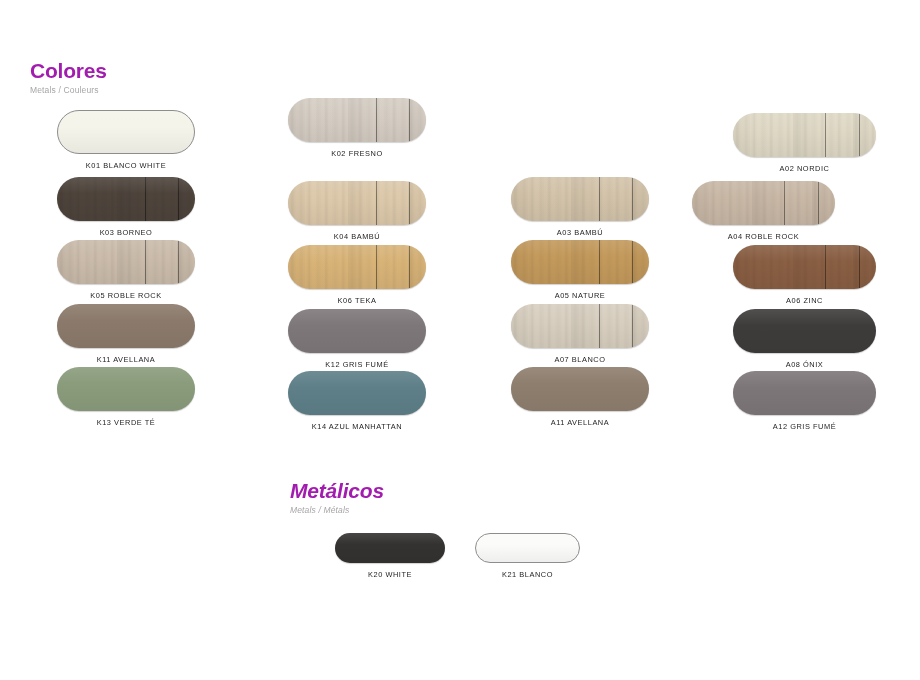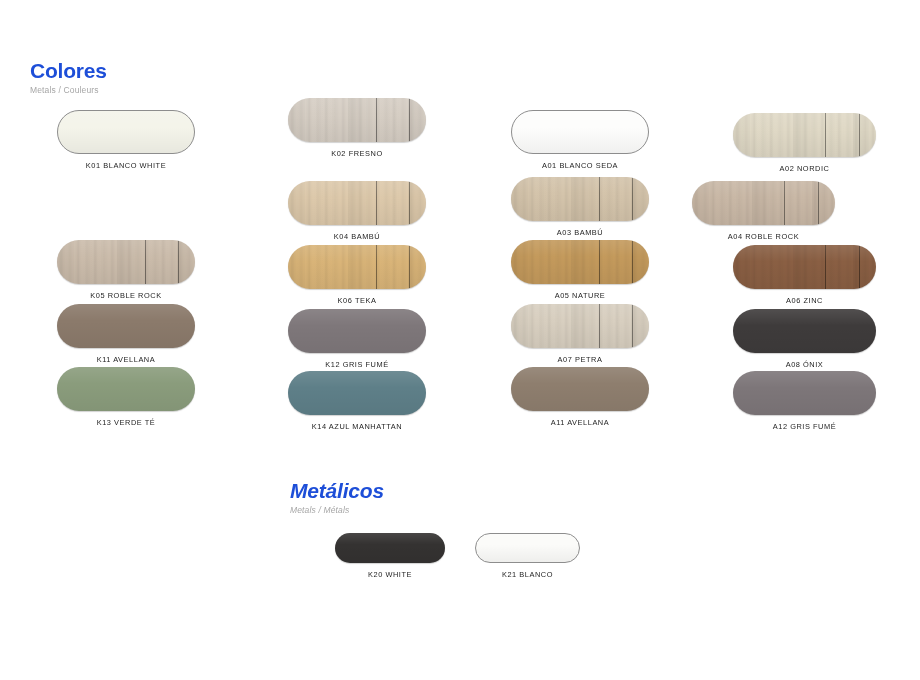--- a/index.html
+++ b/index.html
@@ -20,21 +20,21 @@
     inset: 0;
   }
 
   
   .section-head {
     position: absolute;
   }
   .section-title {
     font-size: 21px;
     font-weight: bold;
-    color: #1d4ed8;
+    color: #a21caf;
     letter-spacing: -0.2px;
     line-height: 1.05;
     white-space: nowrap;
   }
   .section-sub {
     font-size: 8.5px;
     color: #a6a6a6;
     letter-spacing: 0.15px;
     margin-top: 3px;
     white-space: nowrap;
@@ -131,20 +131,29 @@
   </div>
 
   <div class="grid" id="colores-grid">
       <div class="cell" style="left: 57px; top: 110px; width: 138px;">
         <div class="swatch outlined" title="K01 BLANCO WHITE" style="height: 44px; width: 100%; background: rgb(244, 244, 234);">
           <div class="grain solid"></div>
           <div class="sheen"></div>
         </div>
         <div class="label">K01 BLANCO WHITE</div>
       </div>
+      <div class="cell" style="left: 57px; top: 177px; width: 138px;">
+        <div class="swatch shadowed" title="K03 BORNEO" style="height: 44px; width: 100%; background: rgb(78, 68, 60);">
+          <div class="grain wood"></div>
+          <div class="seam" style="left: 88px;"></div>
+          <div class="seam" style="left: 121px;"></div>
+          <div class="sheen"></div>
+        </div>
+        <div class="label">K03 BORNEO</div>
+      </div>
       <div class="cell" style="left: 57px; top: 240px; width: 138px;">
         <div class="swatch shadowed" title="K05 ROBLE ROCK" style="height: 44px; width: 100%; background: rgb(203, 188, 171);">
           <div class="grain wood"></div>
           <div class="seam" style="left: 88px;"></div>
           <div class="seam" style="left: 121px;"></div>
           <div class="sheen"></div>
         </div>
         <div class="label">K05 ROBLE ROCK</div>
       </div>
       <div class="cell" style="left: 57px; top: 304px; width: 138px;">
@@ -195,27 +204,20 @@
         </div>
         <div class="label">K12 GRIS FUMÉ</div>
       </div>
       <div class="cell" style="left: 288px; top: 371px; width: 138px;">
         <div class="swatch shadowed" title="K14 AZUL MANHATTAN" style="height: 44px; width: 100%; background: rgb(94, 127, 136);">
           <div class="grain solid"></div>
           <div class="sheen"></div>
         </div>
         <div class="label">K14 AZUL MANHATTAN</div>
       </div>
-      <div class="cell" style="left: 511px; top: 110px; width: 138px;">
-        <div class="swatch outlined" title="A01 BLANCO SEDA" style="height: 44px; width: 100%; background: rgb(253, 253, 252);">
-          <div class="grain solid"></div>
-          <div class="sheen"></div>
-        </div>
-        <div class="label">A01 BLANCO SEDA</div>
-      </div>
       <div class="cell" style="left: 511px; top: 177px; width: 138px;">
         <div class="swatch shadowed" title="A03 BAMBÚ" style="height: 44px; width: 100%; background: rgb(212, 196, 171);">
           <div class="grain wood"></div>
           <div class="seam" style="left: 88px;"></div>
           <div class="seam" style="left: 121px;"></div>
           <div class="sheen"></div>
         </div>
         <div class="label">A03 BAMBÚ</div>
       </div>
       <div class="cell" style="left: 511px; top: 240px; width: 138px;">
@@ -227,21 +229,21 @@
         </div>
         <div class="label">A05 NATURE</div>
       </div>
       <div class="cell" style="left: 511px; top: 304px; width: 138px;">
         <div class="swatch shadowed" title="A07 PETRA" style="height: 44px; width: 100%; background: rgb(216, 207, 192);">
           <div class="grain wood"></div>
           <div class="seam" style="left: 88px;"></div>
           <div class="seam" style="left: 121px;"></div>
           <div class="sheen"></div>
         </div>
-        <div class="label">A07 PETRA</div>
+        <div class="label">A07 BLANCO</div>
       </div>
       <div class="cell" style="left: 511px; top: 367px; width: 138px;">
         <div class="swatch shadowed" title="A11 AVELLANA" style="height: 44px; width: 100%; background: rgb(142, 126, 110);">
           <div class="grain solid"></div>
           <div class="sheen"></div>
         </div>
         <div class="label">A11 AVELLANA</div>
       </div>
       <div class="cell" style="left: 733px; top: 113px; width: 143px;">
         <div class="swatch shadowed" title="A02 NORDIC" style="height: 44px; width: 100%; background: rgb(224, 217, 198);">

